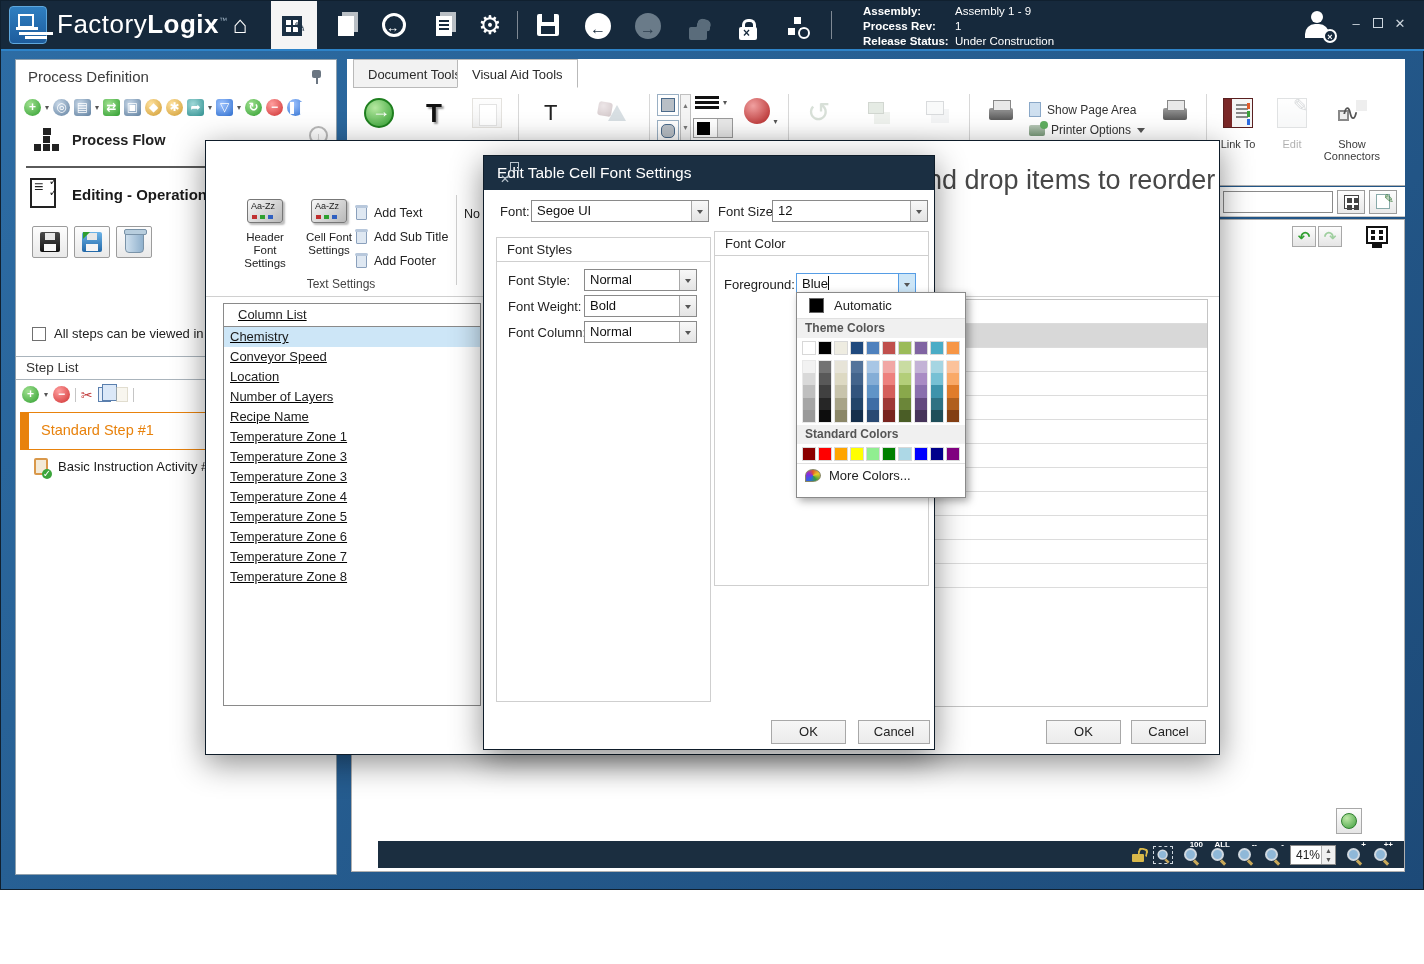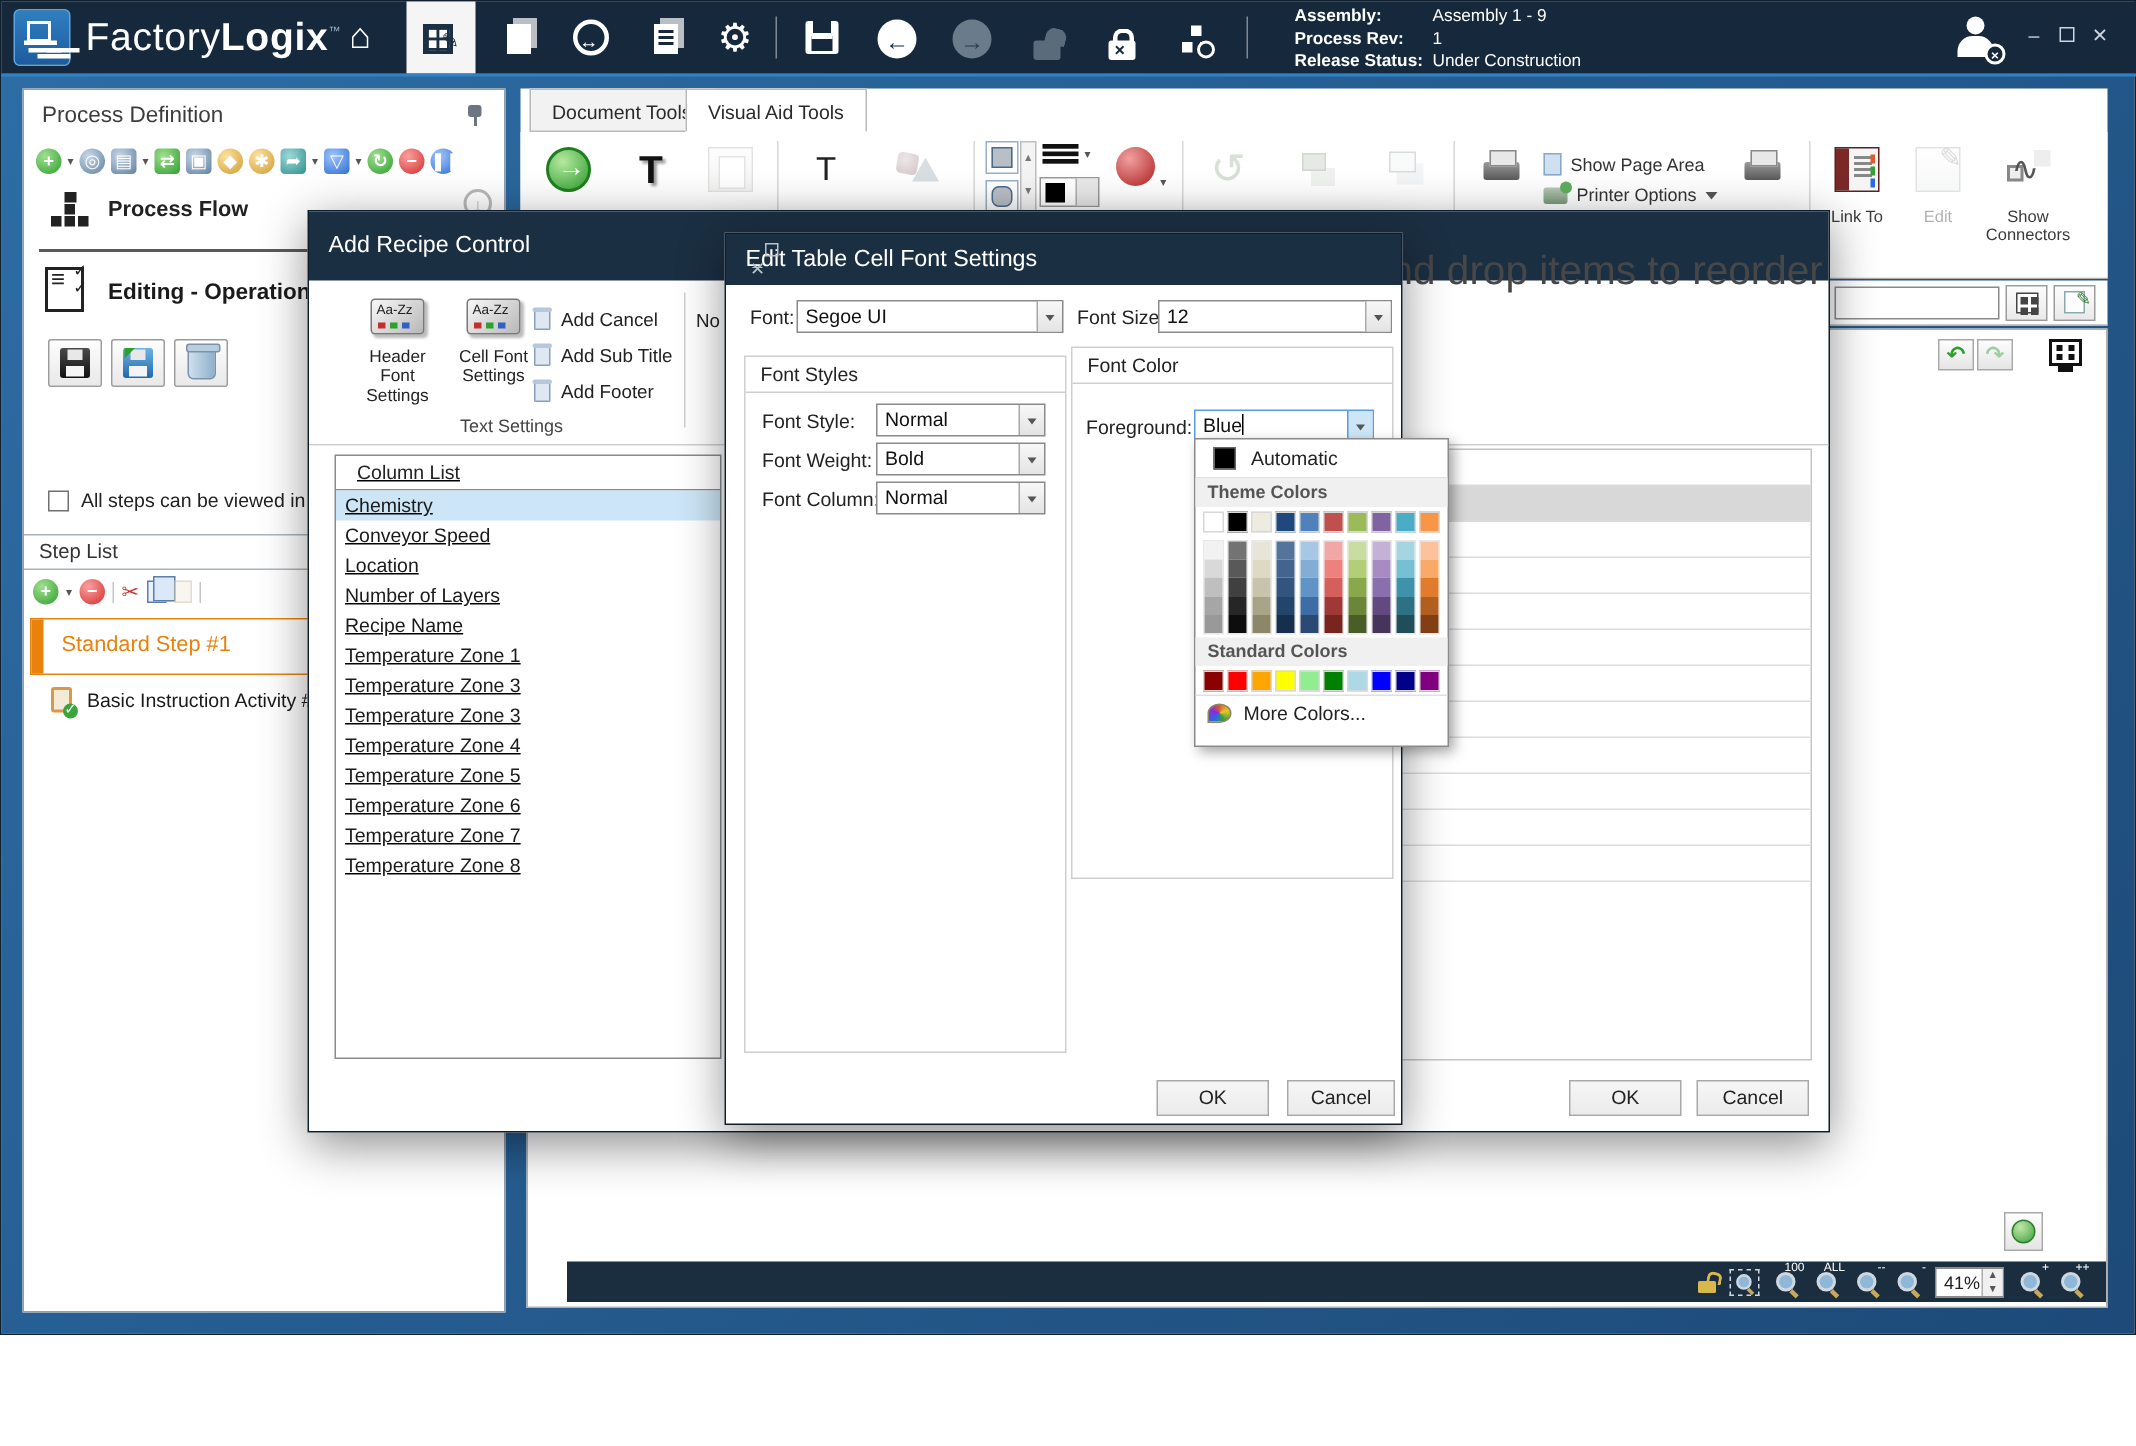--- a/index.html
+++ b/index.html
@@ -183,21 +183,21 @@
   .undo-btn.dis { color:#9fcf9f; }
   .monitor { position:absolute; width:22px; height:18px; border:2px solid #111; background:#fff; }
   .monitor:before { content:""; position:absolute; left:3px; top:2px; width:4px; height:4px; background:#111; box-shadow:8px 0 0 #111,0 6px 0 #111,8px 6px 0 #111; }
   .monitor:after { content:""; position:absolute; left:4px; bottom:-6px; width:10px; height:4px; background:#111; }
   .refreshbtn { position:absolute; right:42px; top:588px; width:26px; height:26px; background:linear-gradient(#fdfdfd,#e5e5e5); border:1px solid #a8a8a8; }
   .refreshbtn i { position:absolute; left:4px; top:4px; width:16px; height:16px; border-radius:50%; background:radial-gradient(circle at 35% 30%,#bfe8a8,#3f9f3f); border:1px solid #2f7f2f; }
   .statusstrip { position:absolute; left:26px; bottom:3px; width:1026px; height:27px; background:#1b2e40; display:flex; align-items:center; justify-content:flex-end; gap:9px; padding-right:14px; }
   .mag { position:relative; width:18px; height:18px; display:inline-block; }
   .mag:before { content:""; position:absolute; left:2px; top:2px; width:9px; height:9px; border:2px solid #cfd8e0; border-radius:50%; background:#8fb8d8; }
   .mag:after { content:""; position:absolute; right:1px; bottom:0; width:6px; height:3px; background:#c8a85a; transform:rotate(45deg); }
-  .mag .tag { position:absolute; right:-3px; top:-6px; font-size:8px; font-weight:normal; color:#fff; }
+  .mag .tag { position:absolute; right:-3px; top:-6px; font-size:8px; font-weight:bold; color:#fff; }
   .marquee { width:20px; height:18px; border:1px dashed #cfd8e0; position:relative; display:inline-block; }
   .locky { position:relative; width:12px; height:8px; background:#d8b84a; display:inline-block; border-radius:1px; margin-top:6px; }
   .locky:before { content:""; position:absolute; left:6px; top:-6px; width:6px; height:6px; border:2px solid #d8b84a; border-bottom:none; border-radius:4px 4px 0 0; transform:rotate(12deg); }
   .zoombox { width:46px; height:20px; background:#fff; border:1px solid #8a8a8a; font-size:12px; color:#222; line-height:18px; padding-left:5px; position:relative; }
   .zoombox .spin { position:absolute; right:0; top:0; bottom:0; width:14px; background:#f0f0f0; border-left:1px solid #b0b0b0; font-size:7px; color:#555; text-align:center; line-height:9px; }
 
   
   .dlg { position:absolute; background:#fff; border:1px solid #0f1d2a; box-shadow:0 8px 30px rgba(0,0,0,.45); }
   .dlg-title { position:absolute; left:0; top:0; right:0; background:#1b2f42; color:#fff; font-size:15.5px; }
   .dlg-title span { position:absolute; left:13px; }
@@ -467,30 +467,27 @@
           <span class="tag">+</span>
         </span>
       <span class="mag">
           <span class="tag">++</span>
         </span>
     </div>
   </div>
 </div>
 
 <div class="dlg dlg-add">
-  <div class="dlg-title">
-      <span>Add Recipe Control</span>
-    </div>
   <div class="rc-toolbar">
     <div class="rc-bigbtn" style="left:28px;"><span class="aazz"></span><span class="l2">Header Font Settings</span></div>
     <div class="rc-bigbtn" style="left:92px;"><span class="aazz"></span><span class="l2">Cell Font Settings</span></div>
     <div class="rc-menu">
       <div class="row">
           <span class="scrollico"></span>
-          <span>Add Cancel</span>
+          <span>Add Text</span>
         </div>
       <div class="row">
           <span class="scrollico"></span>
           <span>Add Sub Title</span>
         </div>
       <div class="row">
           <span class="scrollico"></span>
           <span>Add Footer</span>
         </div>
     </div>

